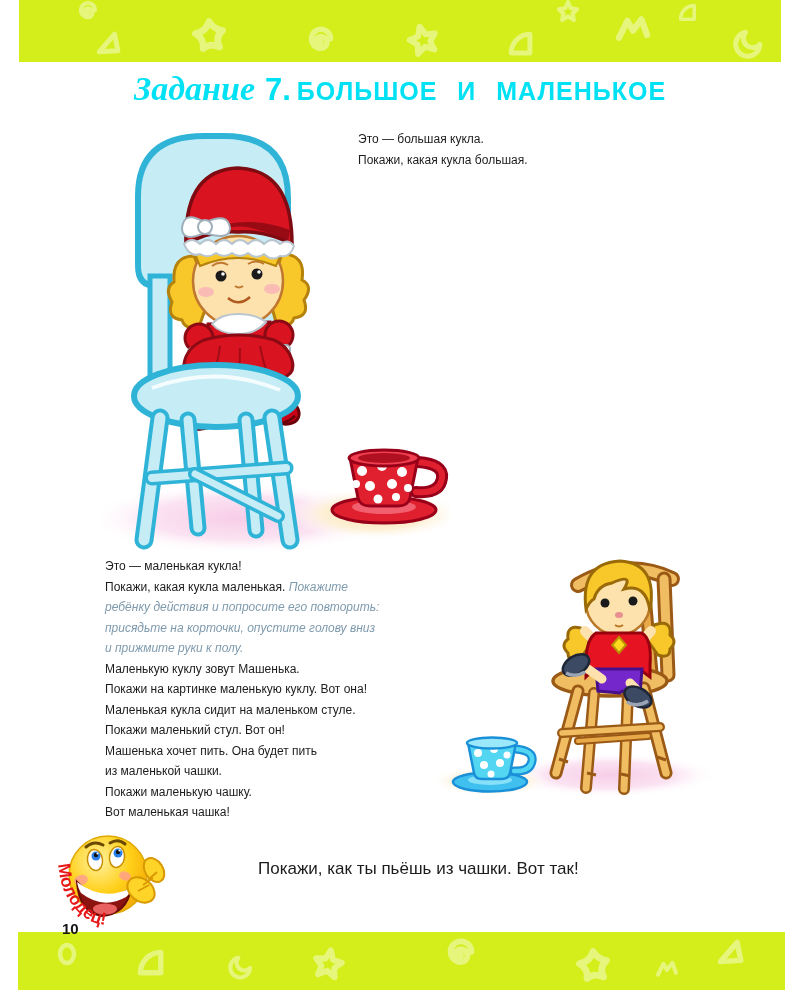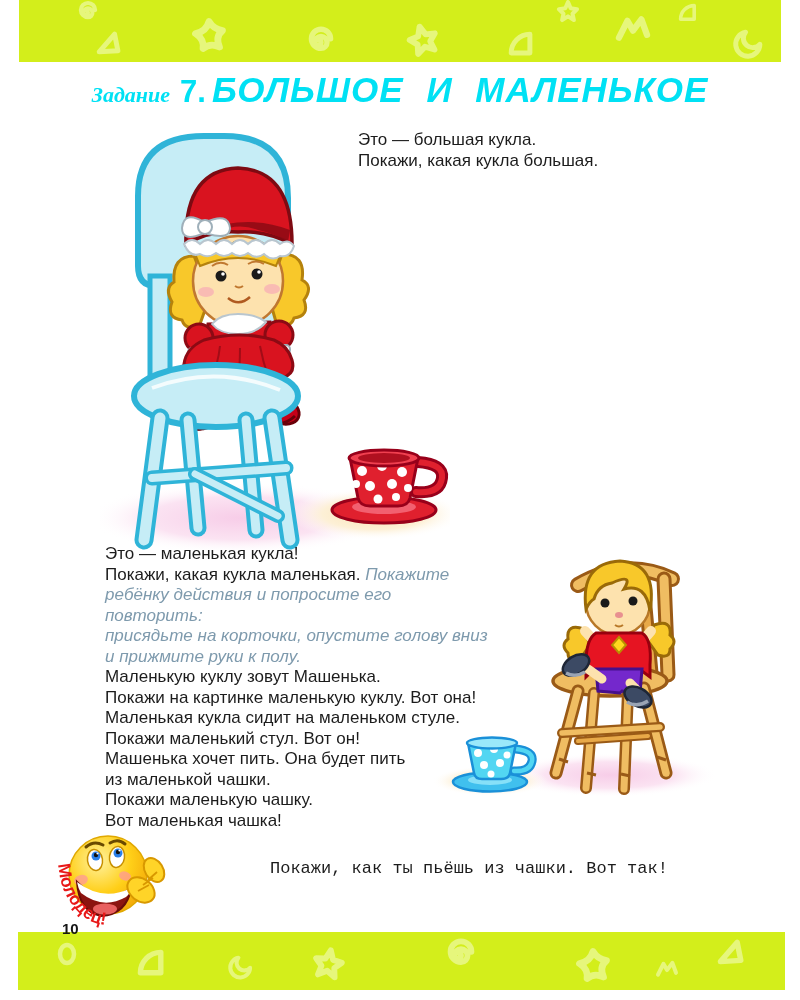--- a/index.html
+++ b/index.html
@@ -3,28 +3,28 @@
 <meta charset="utf-8">
 <style>
   html,body{margin:0;padding:0;background:#ffffff;}
   .page{position:relative;width:800px;height:1000px;background:#ffffff;overflow:hidden;
         font-family:"Liberation Sans",sans-serif;color:#1c1c1c;}
   .strip{position:absolute;background:#d3ee1b;}
   .strip-top{left:19px;top:0;width:762px;height:62px;}
   .strip-bottom{left:18px;top:932px;width:767px;height:58px;}
   .strip svg{display:block;width:100%;height:100%;}
   .title{position:absolute;left:0;top:70px;width:800px;text-align:center;color:#00e1f4;white-space:nowrap;}
-  .title .script{font-family:"Liberation Serif",serif;font-style:italic;font-weight:bold;font-size:22px;}
+  .title .script{font-family:"Liberation Serif",serif;font-style:italic;font-weight:bold;font-size:34px;}
   .title .tnum{font-weight:bold;font-size:31px;padding:0 6px 0 10px;}
-  .title .caps{font-weight:bold;font-size:35px;letter-spacing:1px;word-spacing:12px;font-style:italic;}
-  .textblock{position:absolute;font-size:17px;white-space:pre-line;}
+  .title .caps{font-weight:bold;font-size:25px;letter-spacing:1px;word-spacing:12px;}
+  .textblock{position:absolute;font-size:12px;white-space:pre-line;}
   .text-big{left:358px;top:129px;width:392px;line-height:21px;}
-  .text-small{left:105px;top:544px;width:388px;line-height:20.5px;}
+  .text-small{left:105px;top:556px;width:388px;line-height:20.5px;}
   .instr{color:#7e9aad;font-style:italic;}
-  .caption{position:absolute;left:270px;top:859px;font-size:17px;font-family:Liberation Mono, monospace;}
+  .caption{position:absolute;left:258px;top:859px;font-size:17px;}
   .pagenum{position:absolute;left:62px;top:920px;font-size:15px;font-weight:bold;color:#161616;}
   .illus{position:absolute;}
   .illus-big{left:100px;top:126px;width:350px;height:425px;}
   .illus-small{left:428px;top:545px;width:292px;height:255px;}
   .smiley{left:53px;top:830px;width:118px;height:105px;}
 </style>
 </head>
 <body>
 
 <div class="page">

